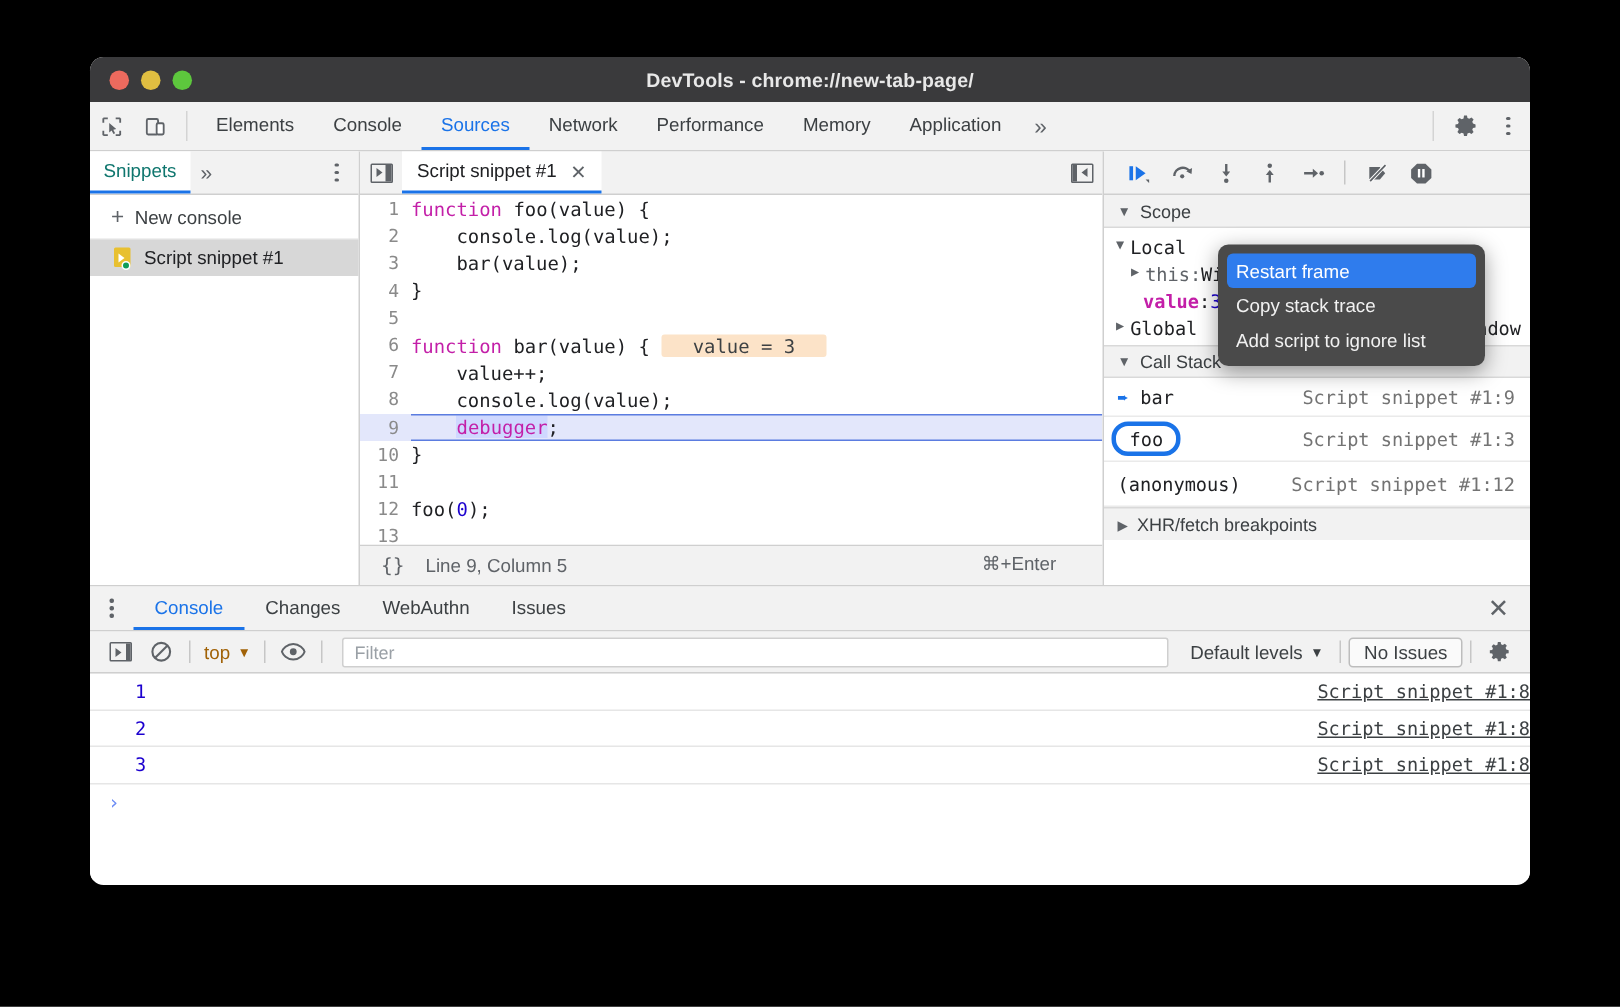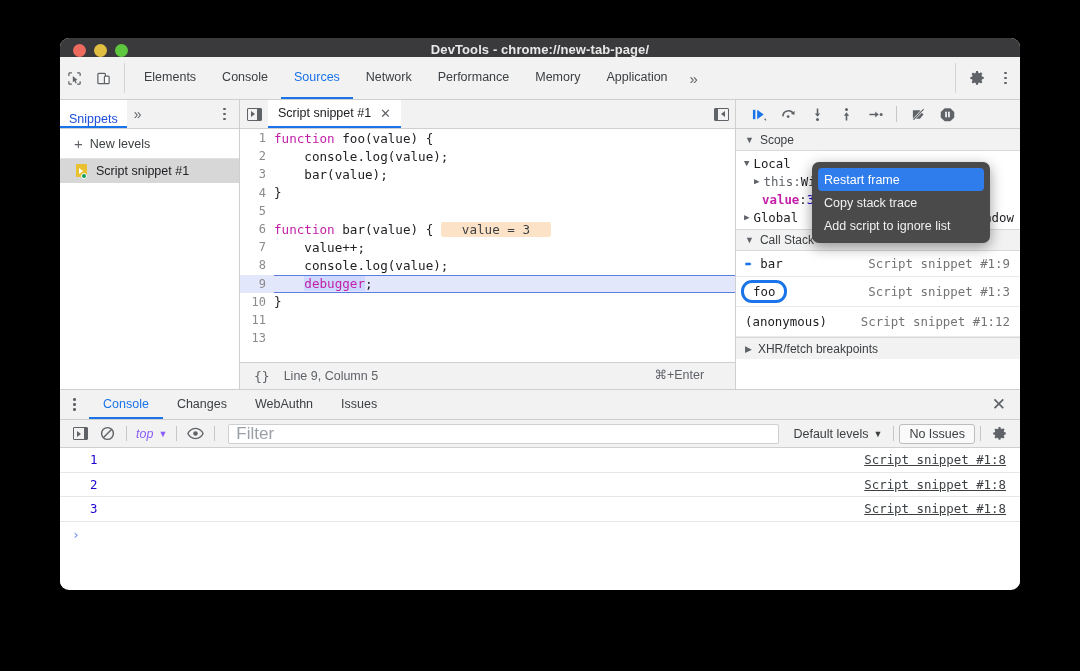--- a/index.html
+++ b/index.html
@@ -13,38 +13,38 @@
     position: absolute;
     left: 60px; top: 38px;
     width: 960px; height: 552px;
     background: #fff;
     border-radius: 9px;
     overflow: hidden;
     box-shadow: 0 6px 26px rgba(0,0,0,.55);
   }
   
   .titlebar {
-    height: 19px;
+    height: 30px;
     background: #3a3a3c;
-    display: flex; align-items: flex-end;
+    display: flex; align-items: center;
     position: relative;
   }
   .lights { display: flex; gap: 8px; margin-left: 13px; }
   .light { width: 13px; height: 13px; border-radius: 50%; }
   .l-red { background: #ed6a5e; }
   .l-yellow { background: #e0be41; }
   .l-green { background: #5dc73d; }
   .win-title {
     position: absolute; left: 0; right: 0; text-align: center;
     color: #e8e8e8; font-size: 13px; font-weight: bold;
     letter-spacing: .1px; pointer-events: none;
   }
   
   .tabstrip {
-    height: 43px; background: #f2f2f2;
+    height: 33px; background: #f2f2f2;
     border-bottom: 1px solid #cfcfcf;
     display: flex; align-items: stretch;
   }
   .tool-ico {
     width: 29px; display: flex; align-items: center; justify-content: center;
     color: #5f6368;
   }
   .tab-sep { width: 1px; background: #d4d4d4; margin: 6px 6px; }
   .tab {
     display: flex; align-items: center; padding: 0 13px;
@@ -59,22 +59,22 @@
   
   .nav {
     width: 180px; border-right: 1px solid #cfcfcf;
     background: #fff; display: flex; flex-direction: column;
   }
   .nav-tabs {
     height: 29px; background: #f2f2f2; border-bottom: 1px solid #cfcfcf;
     display: flex; align-items: stretch;
   }
   .nav-tab {
-    display: flex; align-items: flex-end; padding: 0 9px;
-    font-size: 12.5px; color: #1d4ed8;
+    display: flex; align-items: center; padding: 0 9px;
+    font-size: 12.5px; color: #0f766e;
     border-bottom: 2px solid #1a73e8; background: #fff;
   }
   .nav-chev { display:flex; align-items:center; padding:0 7px; color:#5f6368; font-size:14px;}
   .nav-tabs .spacer { flex: 1; }
   .kebab {
     display:flex; flex-direction:column; align-items:center; justify-content:center;
     gap:2.5px; width:22px;
   }
   .kebab i { width:2.6px;height:2.6px;border-radius:50%;background:#5f6368;display:block; }
   .new-snippet {
@@ -221,39 +221,39 @@
   }
   .dtab.sel{color:#1a73e8;border-bottom-color:#1a73e8;}
   .drawer-tabs .spacer{flex:1;}
   .close-x{ display:flex;align-items:center;padding:0 14px;font-size:17px;color:#5f6368;}
   .console-bar{
     height:28px; background:#f2f2f2; border-bottom:1px solid #cfcfcf;
     display:flex;align-items:center;gap:0; padding:0 7px;
   }
   .cb-ico{width:27px;height:22px;display:flex;align-items:center;justify-content:center;color:#5f6368;}
   .cb-sep{width:1px;height:15px;background:#c6c6c6;margin:0 5px;}
-  .ctx-sel{display:flex;align-items:center;gap:5px;font-size:12.5px;color:#8b5cf6;padding:0 4px;font-style:italic;}
+  .ctx-sel{display:flex;align-items:center;gap:5px;font-size:12.5px;color:#a16207;padding:0 4px;}
   .filter-input{
     flex:1; height:20px; background:#fff; border:1px solid #cfcfcf; border-radius:2px;
-    margin:0 8px; font-size:17px; color:#9aa0a6; display:flex; align-items:center;
+    margin:0 8px; font-size:12px; color:#9aa0a6; display:flex; align-items:center;
     padding-left:7px;
   }
   .levels{display:flex;align-items:center;gap:5px;font-size:12.5px;color:#3c4043;padding:0 6px;}
   .no-issues{
     border:1px solid #bdbdbd;border-radius:3px;padding:2px 9px;font-size:12.5px;color:#3c4043;
     background:#fafafa;
   }
   .console-out{ flex:1; overflow:hidden; }
   .log-row{
     height:24.5px; display:flex; align-items:center;
     border-bottom:1px solid #e6e6e6; font-family:"DejaVu Sans Mono",monospace;
     font-size:12.4px;
   }
   .log-val{ color:#1c00cf; padding-left:30px; }
-  .log-src{ margin-left:auto; padding-right:14px; color:#3c4043; text-decoration:underline; }
+  .log-src{ margin-left:auto; color:#3c4043; text-decoration:underline; }
   .prompt-row{ height:26px; display:flex; align-items:center; padding-left:12px; color:#6c8cf5; font-family:"DejaVu Sans Mono",monospace; font-size:13px;}
 </style>
 </head>
 <body>
 
 <div class="window">
 
   <div class="titlebar">
     <div class="lights">
       <span class="light l-red"></span>
@@ -330,21 +330,21 @@
         <div class="tool-ico">
           <div class="kebab">
               <i></i>
               <i></i>
               <i></i>
             </div>
         </div>
       </div>
       <div class="new-snippet">
         <span class="plus">+</span>
-        <span>New levels</span>
+        <span>New console</span>
       </div>
       <div class="snippet-row">
         <span class="snip-ico">
           <span class="pg"></span>
             <span class="dot"></span>
         </span>
         <span>Script snippet #1</span>
       </div>
     </div>
 
@@ -406,20 +406,24 @@
             <span class="ln">9</span>
             <span class="ctext">    <span class="kw sel-tok">debugger</span>;</span>
           </div>
         <div class="cline">
             <span class="ln">10</span>
             <span class="ctext">}</span>
           </div>
         <div class="cline">
             <span class="ln">11</span>
             <span class="ctext"></span>
+          </div>
+        <div class="cline">
+            <span class="ln">12</span>
+            <span class="ctext">foo(<span class="num">0</span>);</span>
           </div>
         <div class="cline">
             <span class="ln">13</span>
             <span class="ctext"></span>
           </div>
       </div>
 
       <div class="statusbar">
         <span class="sb-braces">{}</span>
         <span>Line 9, Column 5</span>

